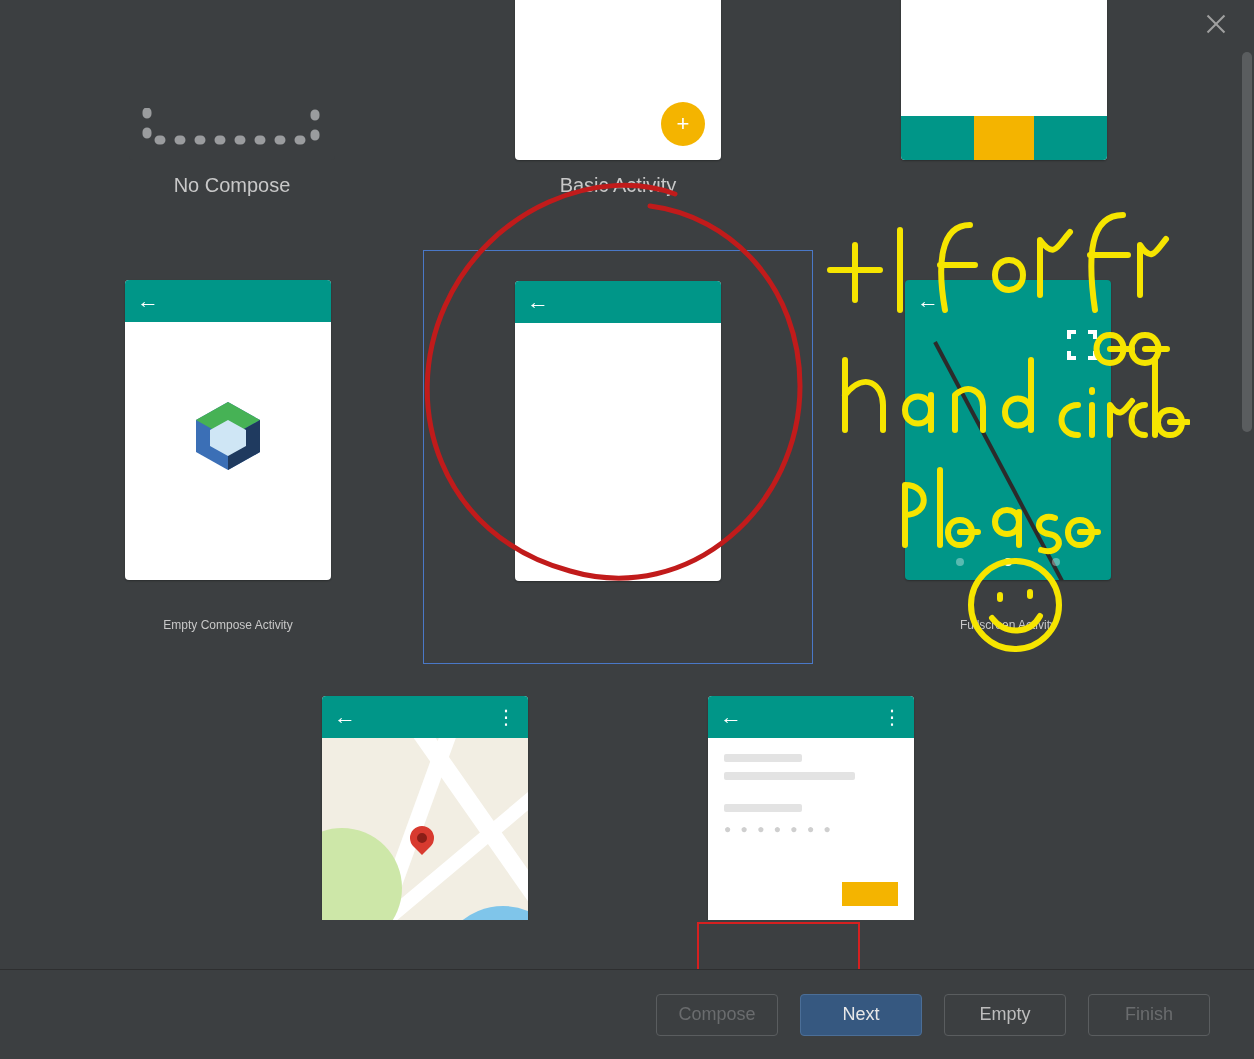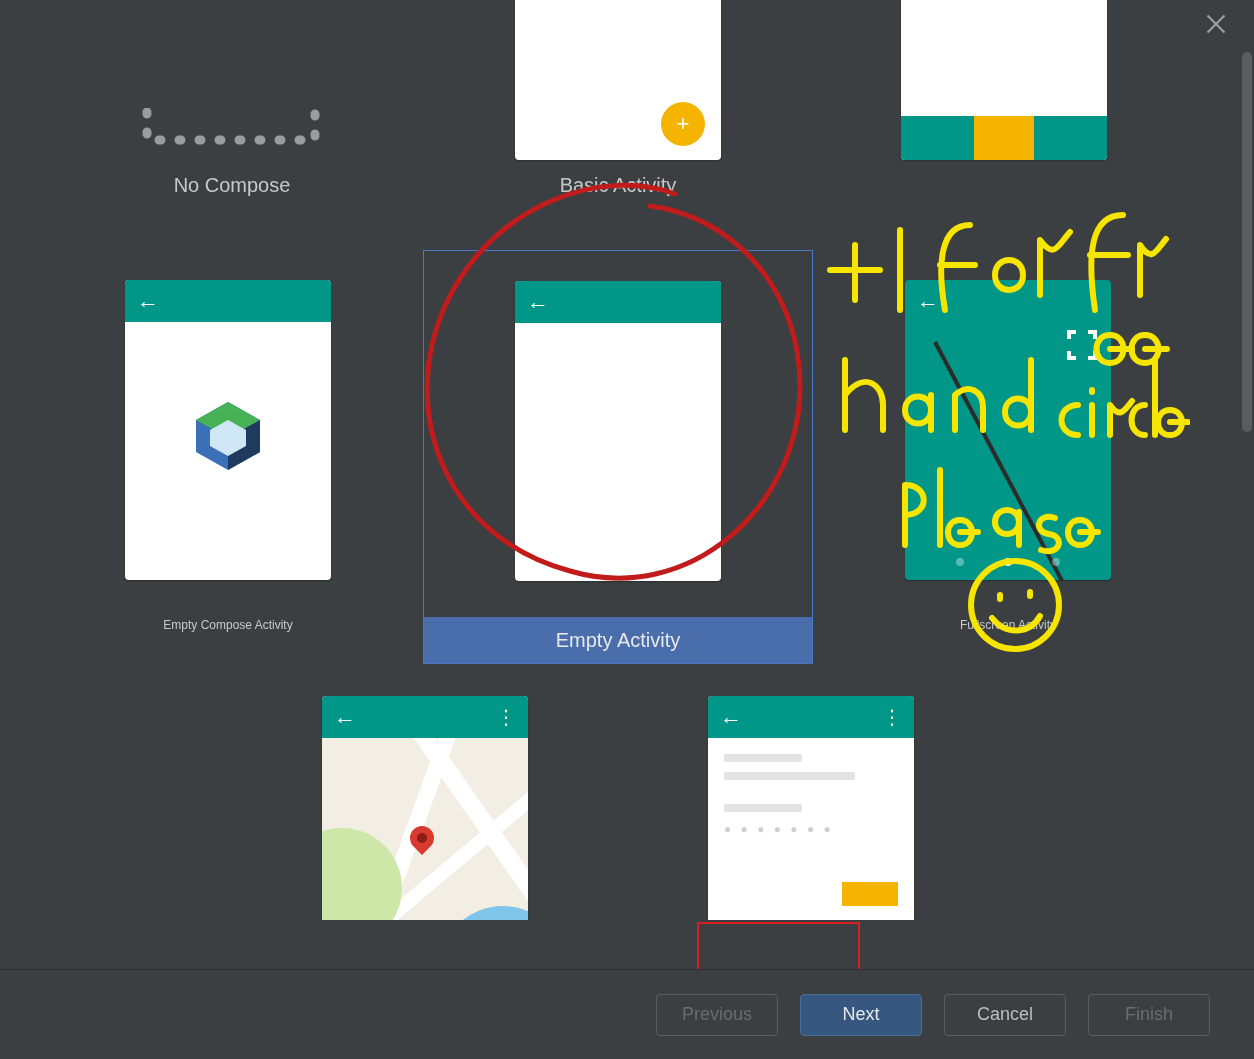--- a/index.html
+++ b/index.html
@@ -395,21 +395,20 @@
       </div>
     </div>
 
     <div class="cell">
       <div class="selwrap selected">
         <div class="thumb">
           <div class="appbar">
             <span class="back-arrow">←</span>
           </div>
         </div>
-        <div class="sel-label-bar">Empty Activity</div>
       </div>
     </div>
 
     <div class="cell">
       <div class="selwrap">
         <div class="thumb fs-thumb">
           <div class="appbar" style="background:transparent;">
             <span class="back-arrow">←</span>
           </div>
           <svg class="fs-corners" viewBox="0 0 30 30">
@@ -517,17 +516,17 @@
 
     <circle cx="205" cy="405" r="44"></circle>
     <path d="M190 395 v4 M220 392 v4"></path>
     <path d="M182 418 c14 18 38 16 48 -2"></path>
   </g>
 </svg>
 
 <div class="red-box" style="left:697px; top:922px; width:159px; height:76px;"></div>
 
 <div class="button-bar">
-  <div class="btn disabled">Previous</div>
+  <div class="btn disabled">Compose</div>
   <div class="btn primary">Next</div>
-  <div class="btn">Cancel</div>
+  <div class="btn">Empty</div>
   <div class="btn disabled">Finish</div>
 </div>
 
 </body></html>

